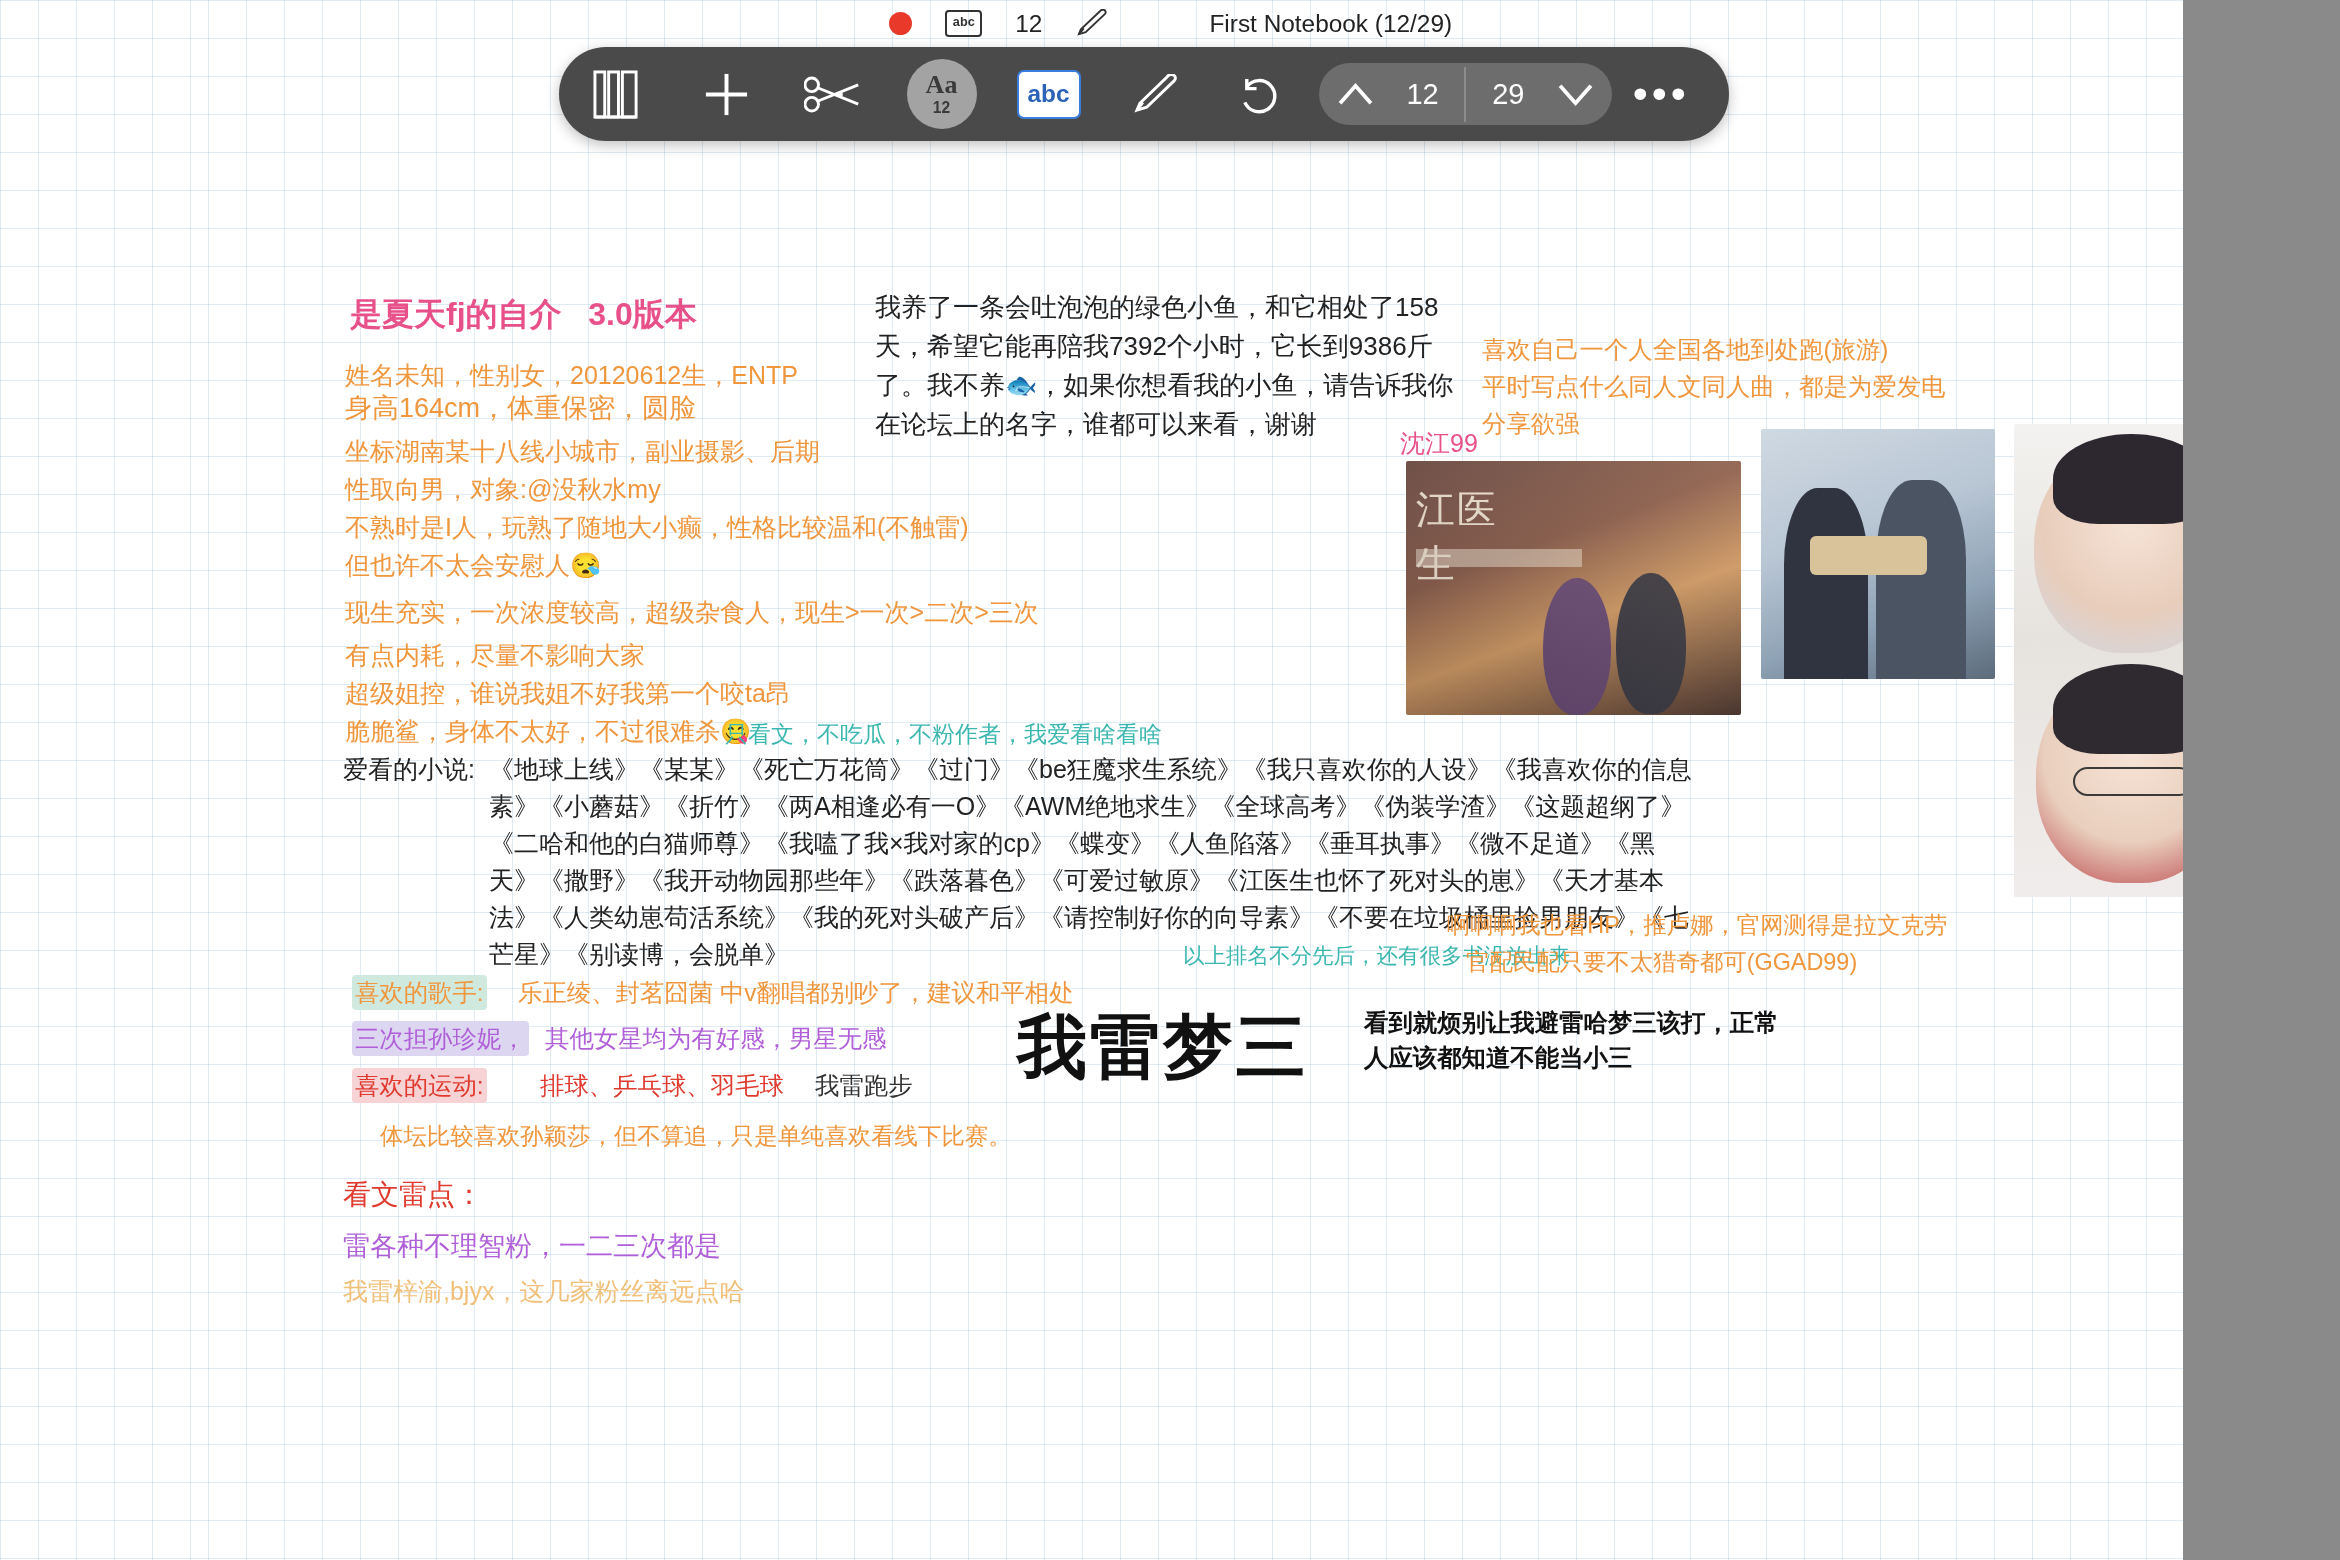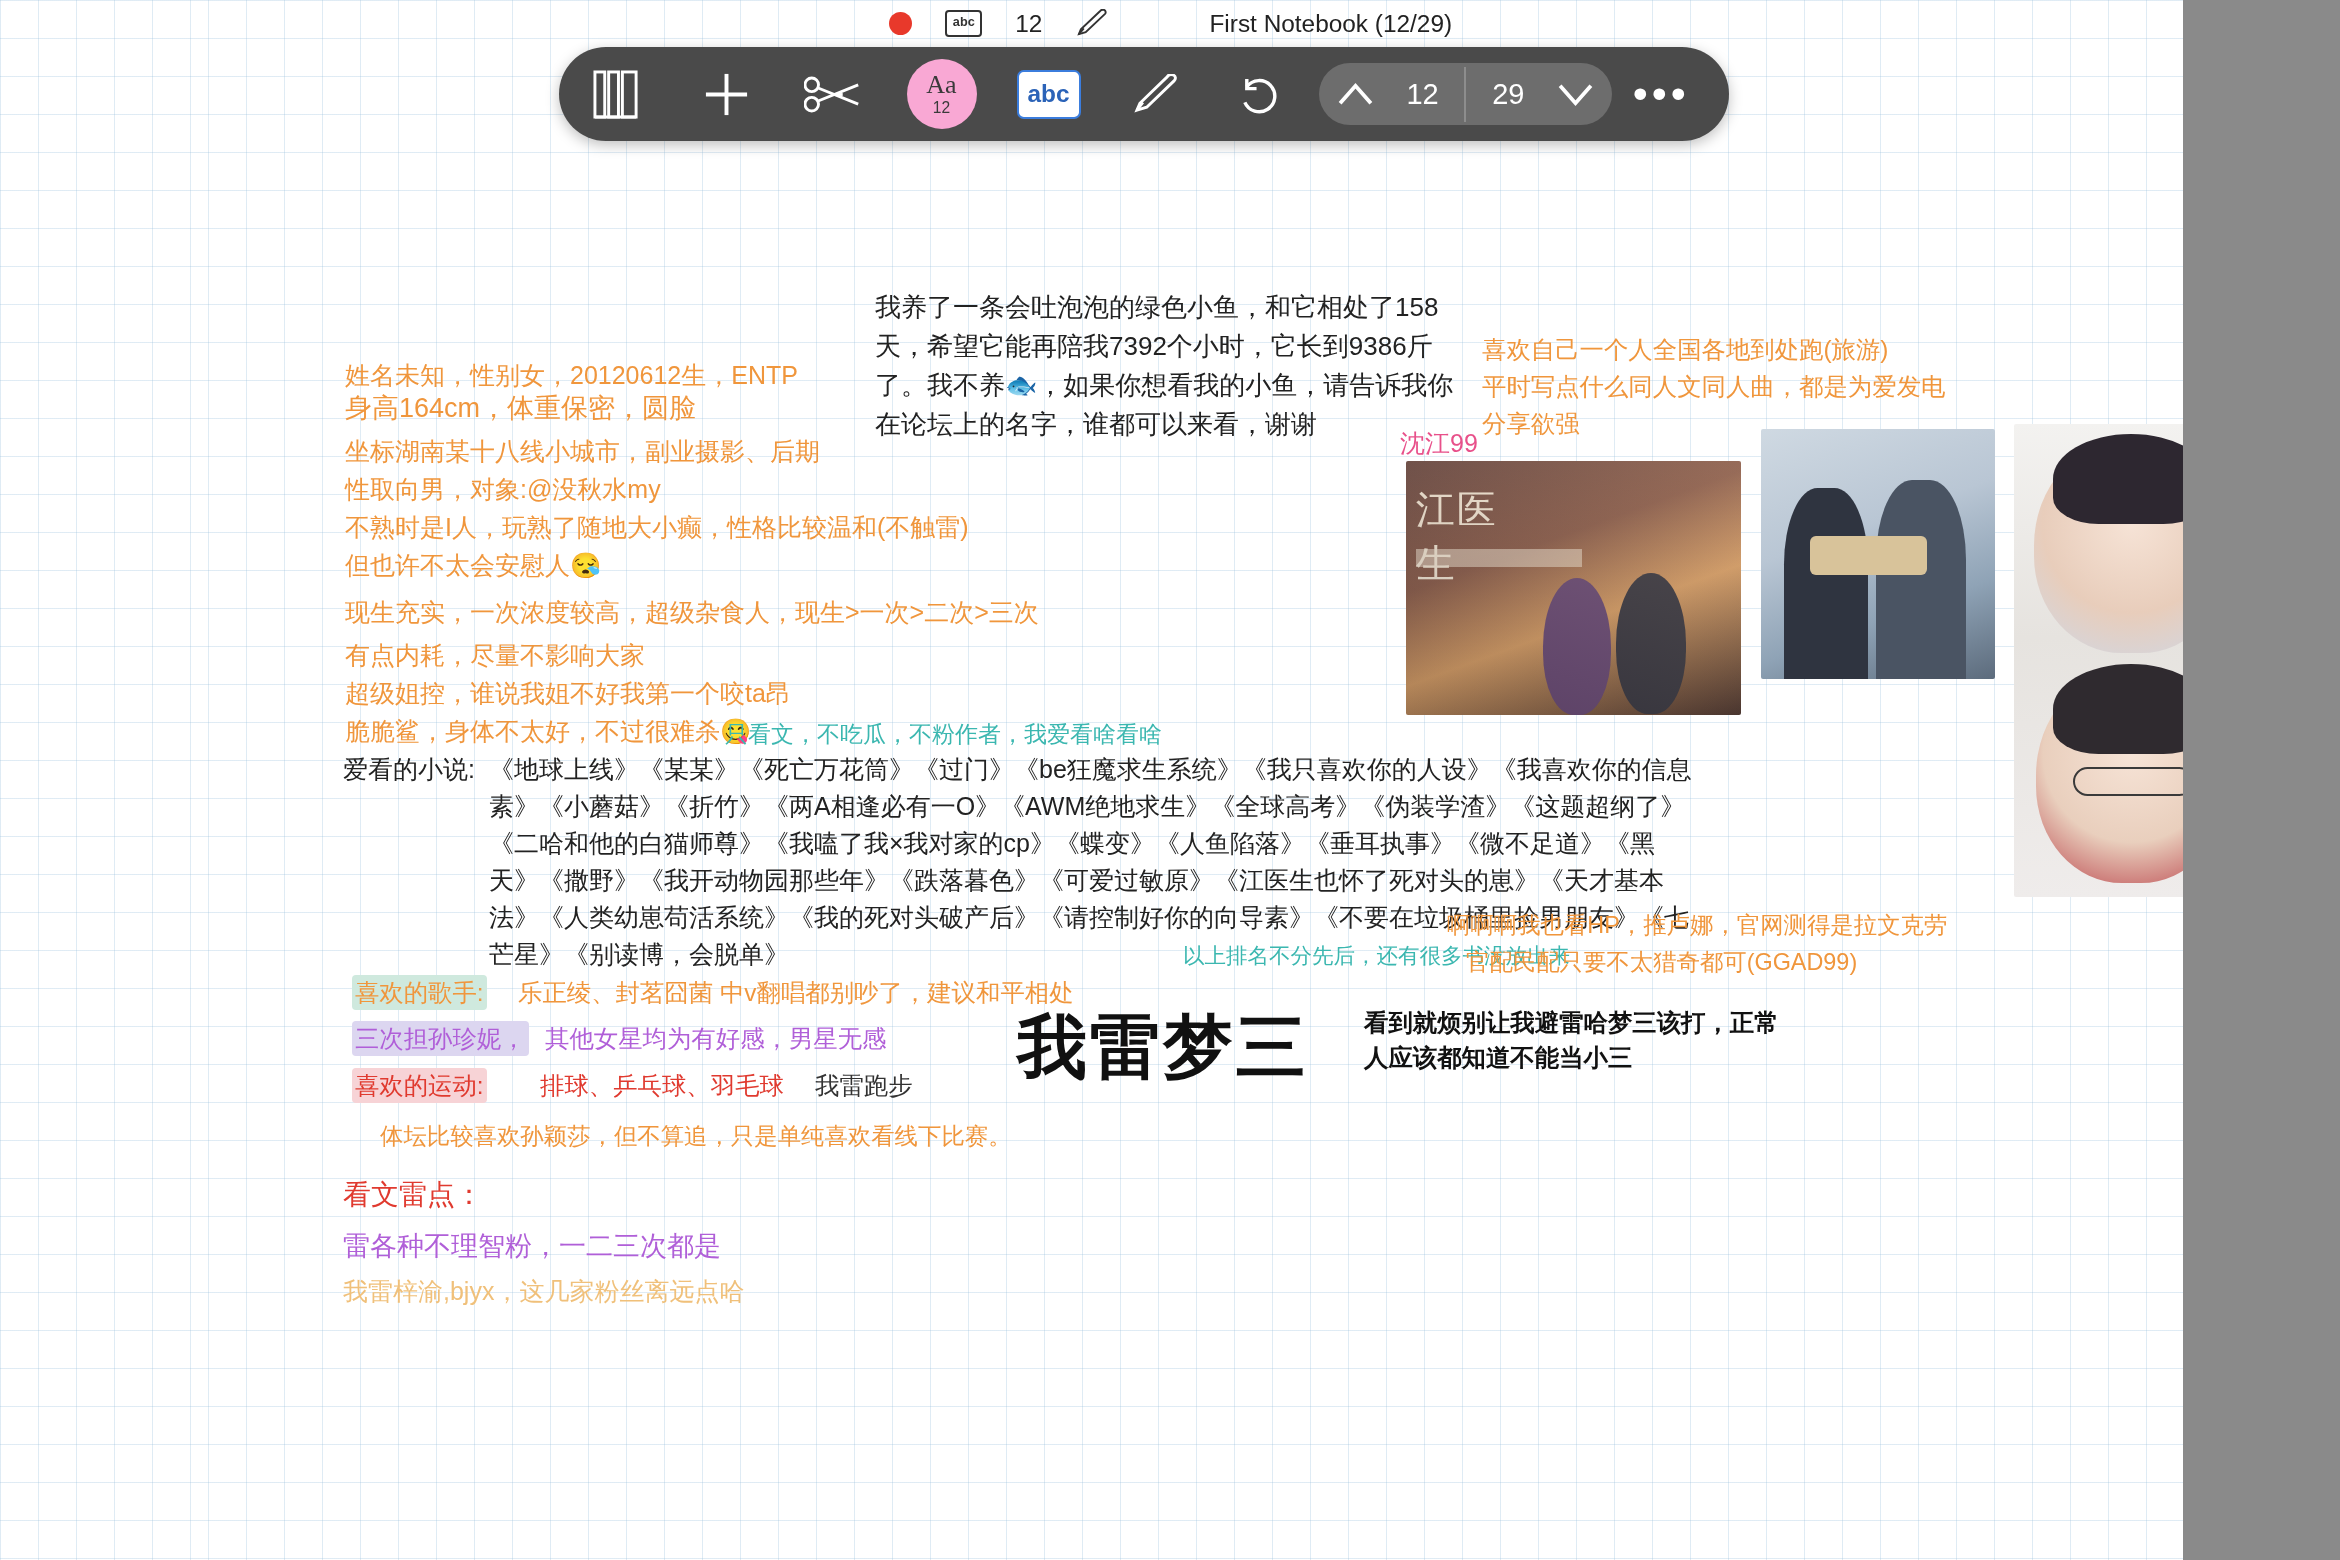--- a/index.html
+++ b/index.html
@@ -115,26 +115,27 @@
   .tb-scis  { width: 109px; }
   .tb-aa    { width: 107px; }
   .tb-abc   { width: 107px; }
   .tb-pen2  { width: 107px; }
   .tb-undo  { width: 98px; }
   .tb-dots  { width: 98px; }
 
   .aa-circle {
     width: 70px; height: 70px;
     border-radius: 50%;
-    background: #f9a8d4;
+    background: #a3a3a3;
     display: flex;
     flex-direction: column;
     align-items: center;
     justify-content: center;
     line-height: 1;
+    font-weight: bold;
   }
   .aa-circle .aa-top { font-size: 26px; color: #3a3a3a; font-family: "Liberation Serif", serif; }
   .aa-circle .aa-bot { font-size: 15.6px; color: #3a3a3a; margin-top: 2px; }
 
   .abc-box {
     width: 60px; height: 45px;
     border: 2.9px solid #3b7ddd;
     border-radius: 6.8px;
     background: #ffffff;
     color: #2b63b8;
@@ -217,20 +218,21 @@
 </head>
 <body>
 
 <div id="root">
 
   <div id="leftgrid"></div>
   <div id="rightgutter"></div>
 
   <div id="page">
 
+    <div class="hw" style="left:142px; top:291px; font-size:32px; font-weight:bold; color:#e8508a;">是夏天fj的自介   3.0版本</div>
 
     <div class="hw" style="left:137px; top:357px; font-size:25px; color:#f0963c;">姓名未知，性别女，20120612生，ENTP</div>
     <div class="hw" style="left:137px; top:389px; font-size:27px; color:#f0963c;">身高164cm，体重保密，圆脸</div>
     <div class="hw" style="left:137px; top:433px; font-size:25px; color:#f0963c;">坐标湖南某十八线小城市，副业摄影、后期</div>
     <div class="hw" style="left:137px; top:471px; font-size:25px; color:#f0963c;">性取向男，对象:@没秋水my</div>
     <div class="hw" style="left:137px; top:509px; font-size:25px; color:#f0963c;">不熟时是I人，玩熟了随地大小癫，性格比较温和(不触雷)</div>
     <div class="hw" style="left:137px; top:547px; font-size:25px; color:#f0963c;">但也许不太会安慰人😪</div>
     <div class="hw" style="left:137px; top:594px; font-size:25px; color:#f0963c;">现生充实，一次浓度较高，超级杂食人，现生&gt;一次&gt;二次&gt;三次</div>
     <div class="hw" style="left:137px; top:637px; font-size:25px; color:#f0963c;">有点内耗，尽量不影响大家</div>
     <div class="hw" style="left:137px; top:675px; font-size:25px; color:#f0963c;">超级姐控，谁说我姐不好我第一个咬ta昂</div>

